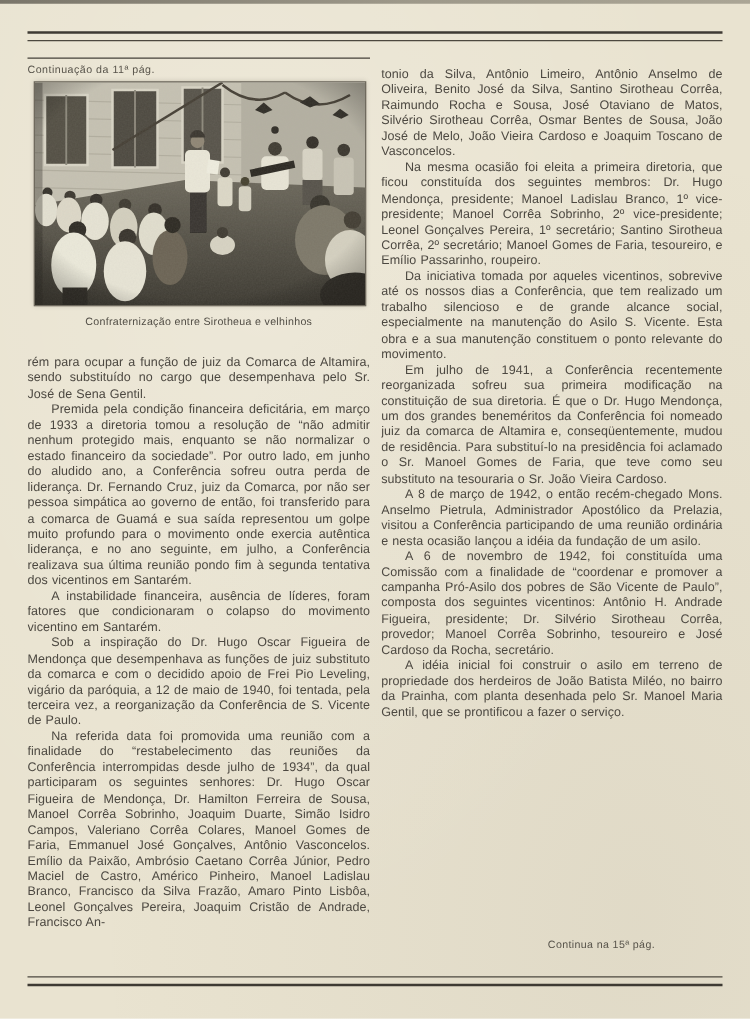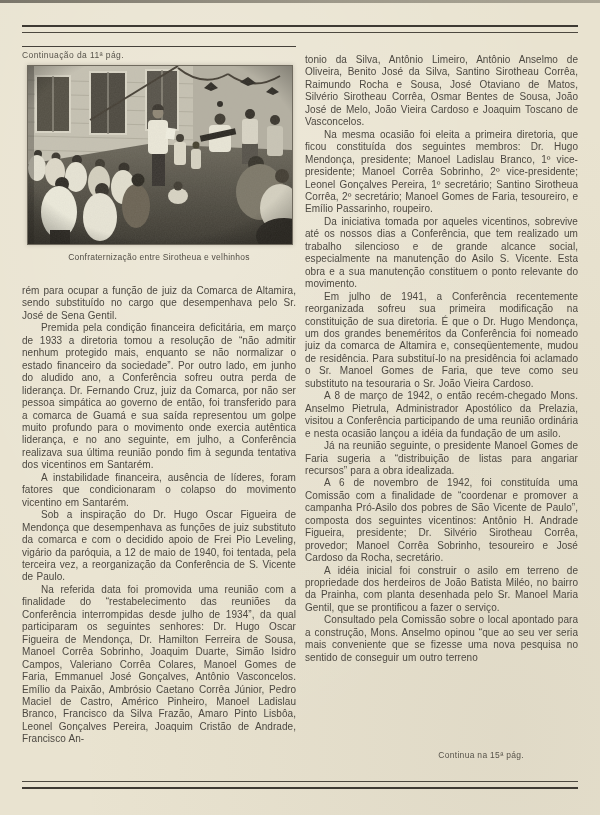--- a/index.html
+++ b/index.html
@@ -170,22 +170,20 @@
       <p>Na referida data foi promovida uma reunião com a finalidade do “restabelecimento das reuniões da Conferência interrompidas desde julho de 1934”, da qual participaram os seguintes senhores: Dr. Hugo Oscar Figueira de Mendonça, Dr. Hamilton Ferreira de Sousa, Manoel Corrêa Sobrinho, Joaquim Duarte, Simão Isidro Campos, Valeriano Corrêa Colares, Manoel Gomes de Faria, Emmanuel José Gonçalves, Antônio Vasconcelos. Emílio da Paixão, Ambrósio Caetano Corrêa Júnior, Pedro Maciel de Castro, Américo Pinheiro, Manoel Ladislau Branco, Francisco da Silva Frazão, Amaro Pinto Lisbôa, Leonel Gonçalves Pereira, Joaquim Cristão de Andrade, Francisco An-</p>
     </div>
   </div>
 
   <div class="col-right">
     <p class="cont">tonio da Silva, Antônio Limeiro, Antônio Anselmo de Oliveira, Benito José da Silva, Santino Sirotheau Corrêa, Raimundo Rocha e Sousa, José Otaviano de Matos, Silvério Sirotheau Corrêa, Osmar Bentes de Sousa, João José de Melo, João Vieira Cardoso e Joaquim Toscano de Vasconcelos.</p>
     <p>Na mesma ocasião foi eleita a primeira diretoria, que ficou constituída dos seguintes membros: Dr. Hugo Mendonça, presidente; Manoel Ladislau Branco, 1º vice-presidente; Manoel Corrêa Sobrinho, 2º vice-presidente; Leonel Gonçalves Pereira, 1º secretário; Santino Sirotheua Corrêa, 2º secretário; Manoel Gomes de Faria, tesoureiro, e Emílio Passarinho, roupeiro.</p>
     <p>Da iniciativa tomada por aqueles vicentinos, sobrevive até os nossos dias a Conferência, que tem realizado um trabalho silencioso e de grande alcance social, especialmente na manutenção do Asilo S. Vicente. Esta obra e a sua manutenção constituem o ponto relevante do movimento.</p>
     <p>Em julho de 1941, a Conferência recentemente reorganizada sofreu sua primeira modificação na constituição de sua diretoria. É que o Dr. Hugo Mendonça, um dos grandes beneméritos da Conferência foi nomeado juiz da comarca de Altamira e, conseqüentemente, mudou de residência. Para substituí-lo na presidência foi aclamado o Sr. Manoel Gomes de Faria, que teve como seu substituto na tesouraria o Sr. João Vieira Cardoso.</p>
     <p>A 8 de março de 1942, o então recém-chegado Mons. Anselmo Pietrula, Administrador Apostólico da Prelazia, visitou a Conferência participando de uma reunião ordinária e nesta ocasião lançou a idéia da fundação de um asilo.</p>
-    <p>Já na reunião seguinte, o presidente Manoel Gomes de Faria sugeria a “distribuição de listas para angariar recursos” para a obra idealizada.</p>
     <p>A 6 de novembro de 1942, foi constituída uma Comissão com a finalidade de “coordenar e promover a campanha Pró-Asilo dos pobres de São Vicente de Paulo”, composta dos seguintes vicentinos: Antônio H. Andrade Figueira, presidente; Dr. Silvério Sirotheau Corrêa, provedor; Manoel Corrêa Sobrinho, tesoureiro e José Cardoso da Rocha, secretário.</p>
     <p>A idéia inicial foi construir o asilo em terreno de propriedade dos herdeiros de João Batista Miléo, no bairro da Prainha, com planta desenhada pelo Sr. Manoel Maria Gentil, que se prontificou a fazer o serviço.</p>
-    <p>Consultado pela Comissão sobre o local apontado para a construção, Mons. Anselmo opinou “que ao seu ver seria mais conveniente que se fizesse uma nova pesquisa no sentido de conseguir um outro terreno</p>
   </div>
 
   <div class="rule-bottom"></div>
   <div class="footer-cont">Continua na 15ª pág.</div>
   <div class="page-number">13</div>
 </div>
 
 </body></html>

